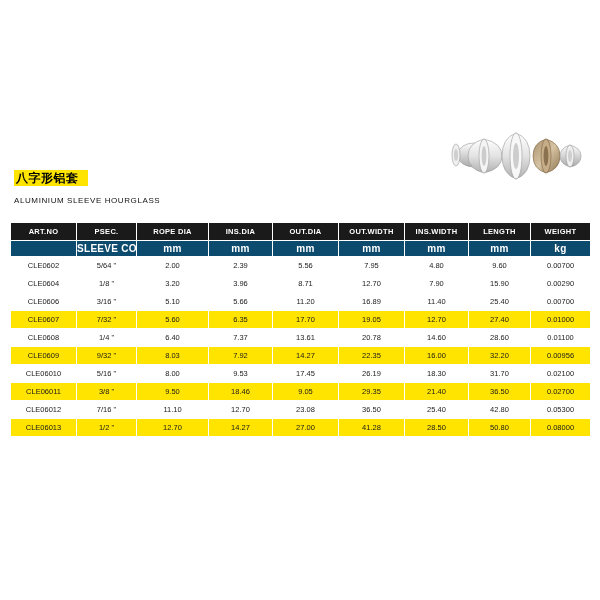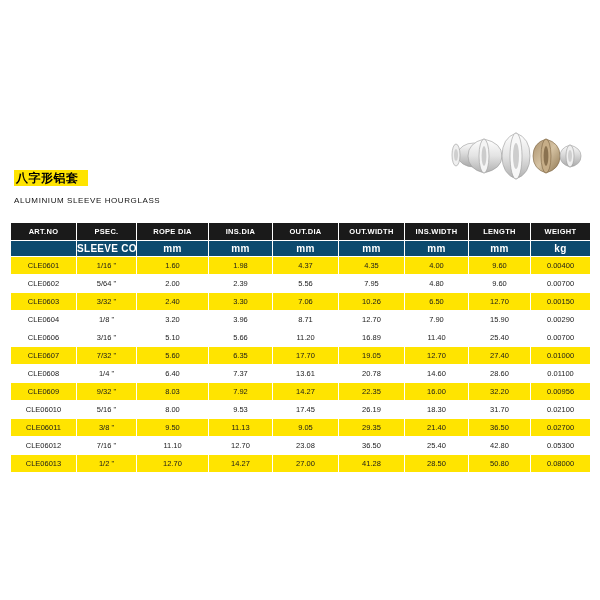--- a/index.html
+++ b/index.html
@@ -201,52 +201,30 @@
         <th>mm</th>
         <th>mm</th>
         <th>mm</th>
         <th>mm</th>
         <th>mm</th>
         <th>mm</th>
         <th>kg</th>
       </tr>
     </thead>
     <tbody id="spec-body">
-        <tr class="y">
-          <td class="artno">CLE0601</td>
-          <td>1/16 "</td>
-          <td>1.60</td>
-          <td>1.98</td>
-          <td>4.37</td>
-          <td>4.35</td>
-          <td>4.00</td>
-          <td>9.60</td>
-          <td>0.00400</td>
-        </tr>
         <tr class="w">
           <td class="artno">CLE0602</td>
           <td>5/64 "</td>
           <td>2.00</td>
           <td>2.39</td>
           <td>5.56</td>
           <td>7.95</td>
           <td>4.80</td>
           <td>9.60</td>
           <td>0.00700</td>
-        </tr>
-        <tr class="y">
-          <td class="artno">CLE0603</td>
-          <td>3/32 "</td>
-          <td>2.40</td>
-          <td>3.30</td>
-          <td>7.06</td>
-          <td>10.26</td>
-          <td>6.50</td>
-          <td>12.70</td>
-          <td>0.00150</td>
         </tr>
         <tr class="w">
           <td class="artno">CLE0604</td>
           <td>1/8 "</td>
           <td>3.20</td>
           <td>3.96</td>
           <td>8.71</td>
           <td>12.70</td>
           <td>7.90</td>
           <td>15.90</td>
@@ -304,21 +282,21 @@
           <td>17.45</td>
           <td>26.19</td>
           <td>18.30</td>
           <td>31.70</td>
           <td>0.02100</td>
         </tr>
         <tr class="y">
           <td class="artno">CLE06011</td>
           <td>3/8 "</td>
           <td>9.50</td>
-          <td>11.13</td>
+          <td>18.46</td>
           <td>9.05</td>
           <td>29.35</td>
           <td>21.40</td>
           <td>36.50</td>
           <td>0.02700</td>
         </tr>
         <tr class="w">
           <td class="artno">CLE06012</td>
           <td>7/16 "</td>
           <td>11.10</td>

